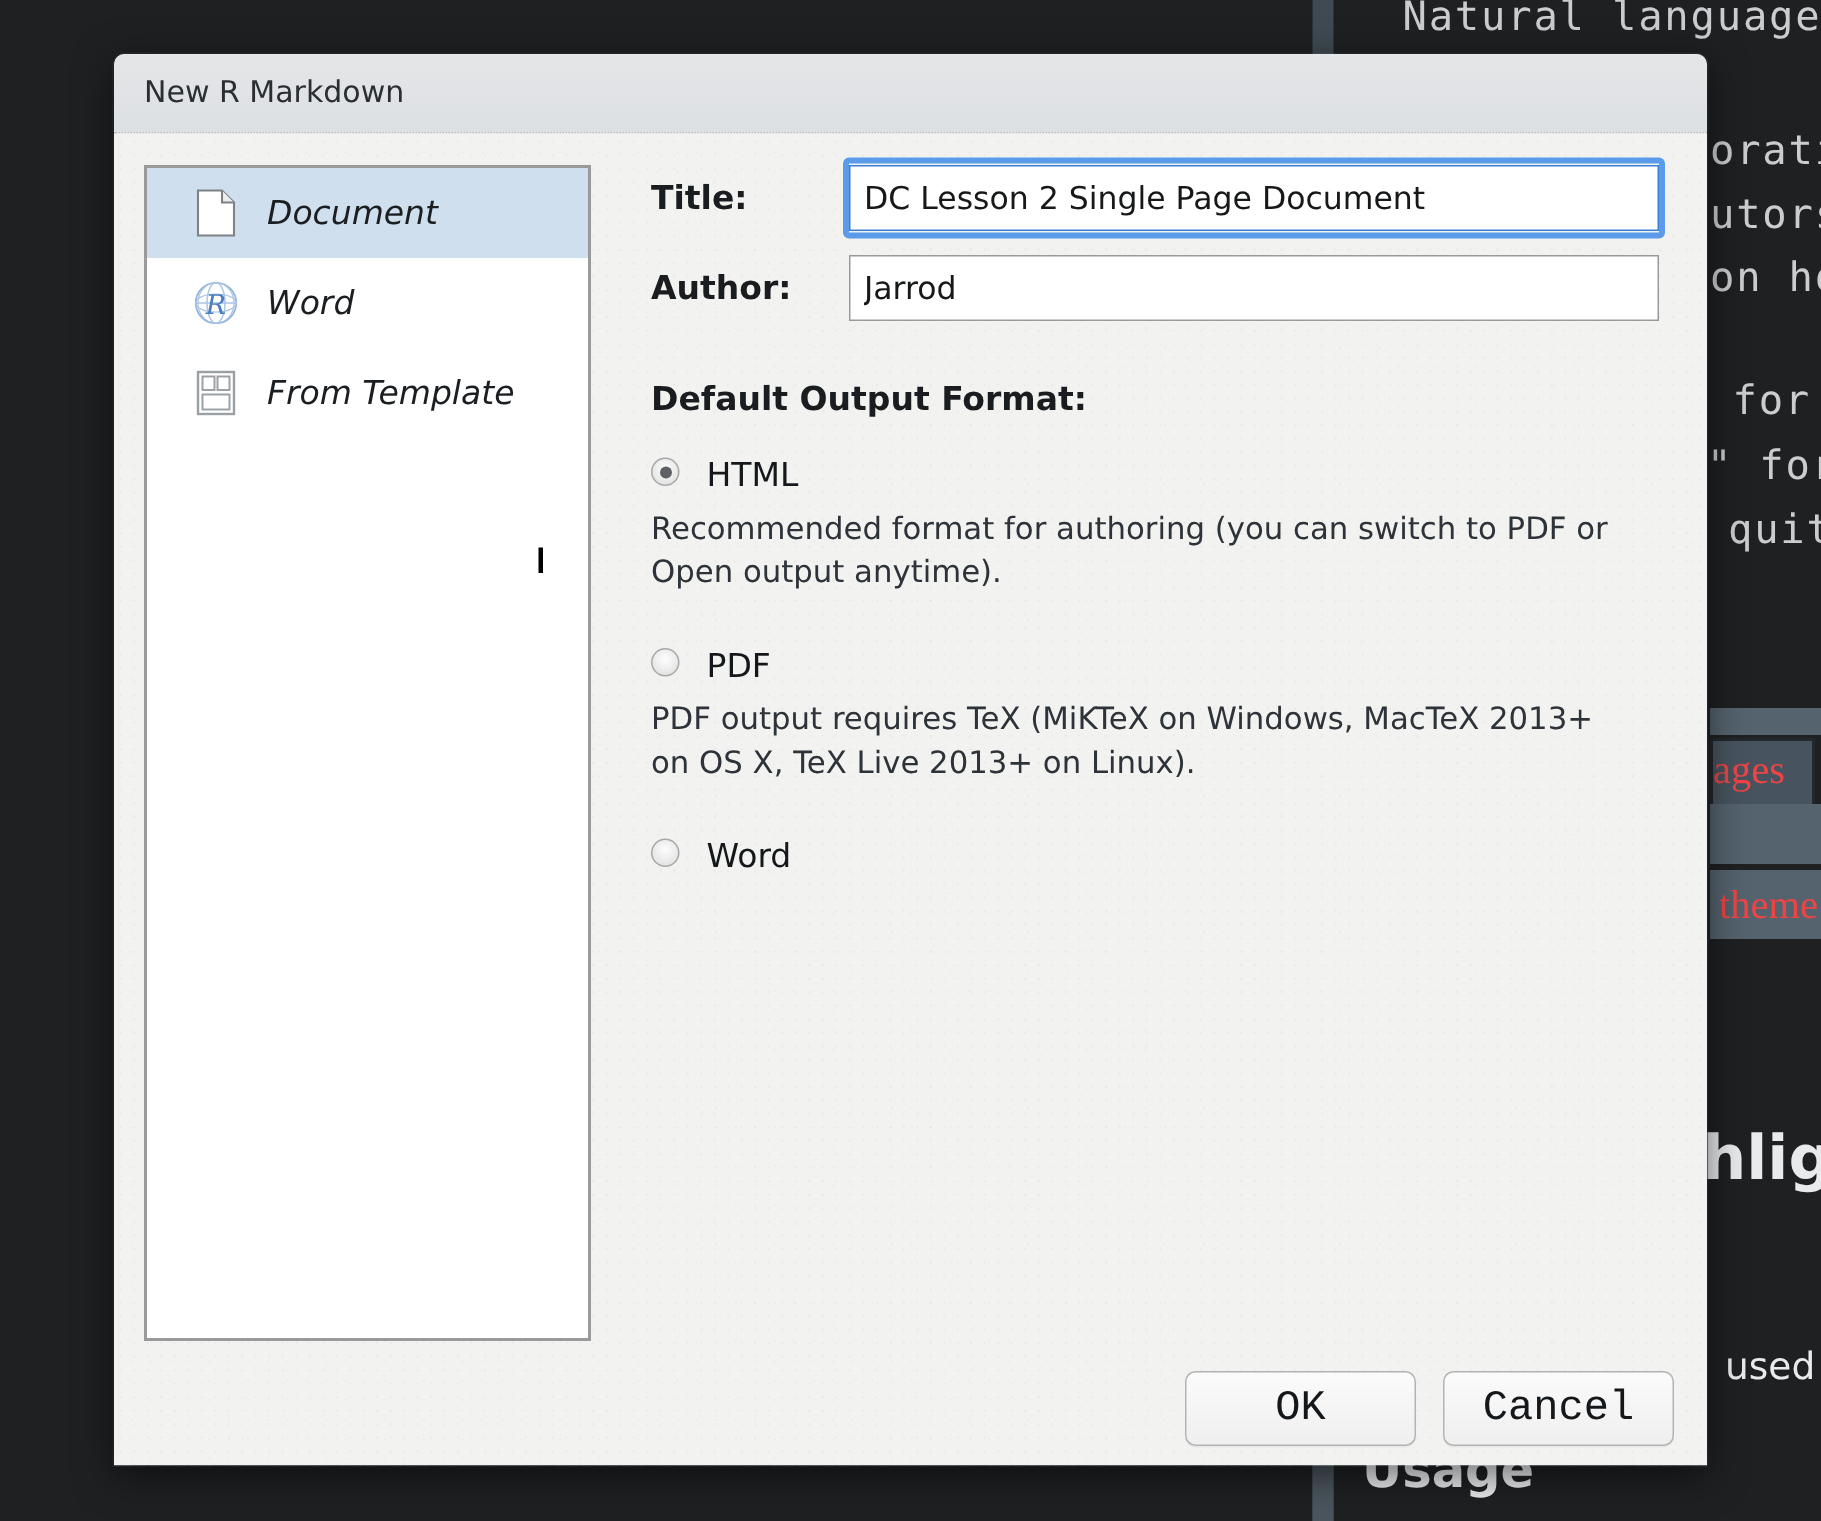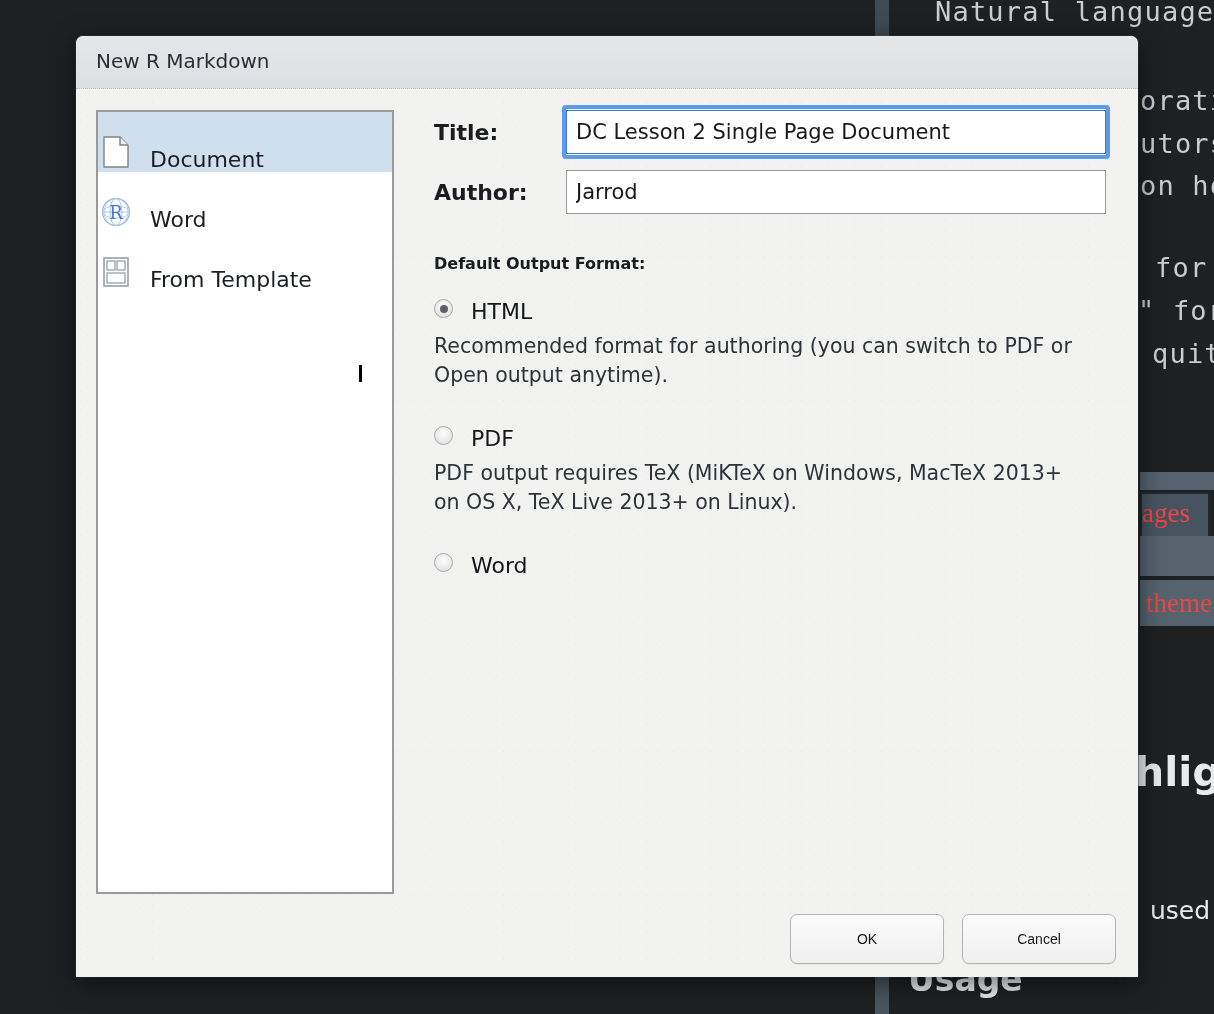--- a/index.html
+++ b/index.html
@@ -115,25 +115,26 @@
     top: 74px;
     width: 298px;
     height: 784px;
     background: #ffffff;
     border: 2px solid #9a9a9a;
     box-sizing: border-box;
   }
   .list-item {
     position: relative;
     display: flex;
-    align-items: flex-end;
+    align-items: center;
     height: 60px;
-    padding-left: 0;
+    padding-left: 28px;
     box-sizing: border-box;
     cursor: default;
+    font-style: italic;
   }
   .list-item.selected {
     background: #cfdfee;
   }
   .list-item .ico {
     width: 36px;
     height: 40px;
     display: flex;
     align-items: center;
     justify-content: center;
@@ -194,21 +195,21 @@
     border: 4px solid #5b9bea;
     border-radius: 4px;
     box-sizing: border-box;
   }
   .text-input-wrap.focused .text-input {
     border-color: #3b7fd4;
   }
 
   .section-title {
     margin-top: 40px;
-    font-size: 16px;
+    font-size: 22px;
     font-weight: bold;
     color: #1a1d20;
     font-family: "DejaVu Sans", "Liberation Sans", sans-serif;
   }
 
   .radio-group { margin-top: 26px; }
 
   .radio-row {
     display: flex;
     align-items: flex-start;
@@ -256,26 +257,26 @@
     display: flex;
     gap: 18px;
   }
   .btn {
     min-width: 152px;
     height: 48px;
     border-radius: 7px;
     border: 1px solid #b4b4b4;
     background: linear-gradient(to bottom, #fbfbfb 0%, #efefef 100%);
     color: #15181b;
-    font-size: 14px;
+    font-size: 28px;
     display: flex;
     align-items: center;
     justify-content: center;
     cursor: default;
-    font-family: Liberation Sans, sans-serif;
+    font-family: Liberation Mono, monospace;
     box-shadow: 0 1px 0 rgba(0,0,0,0.05);
   }
 
   .caret {
     position: absolute;
     left: 283px;
     top: 329px;
     width: 3px;
     height: 17px;
     background: #000;

